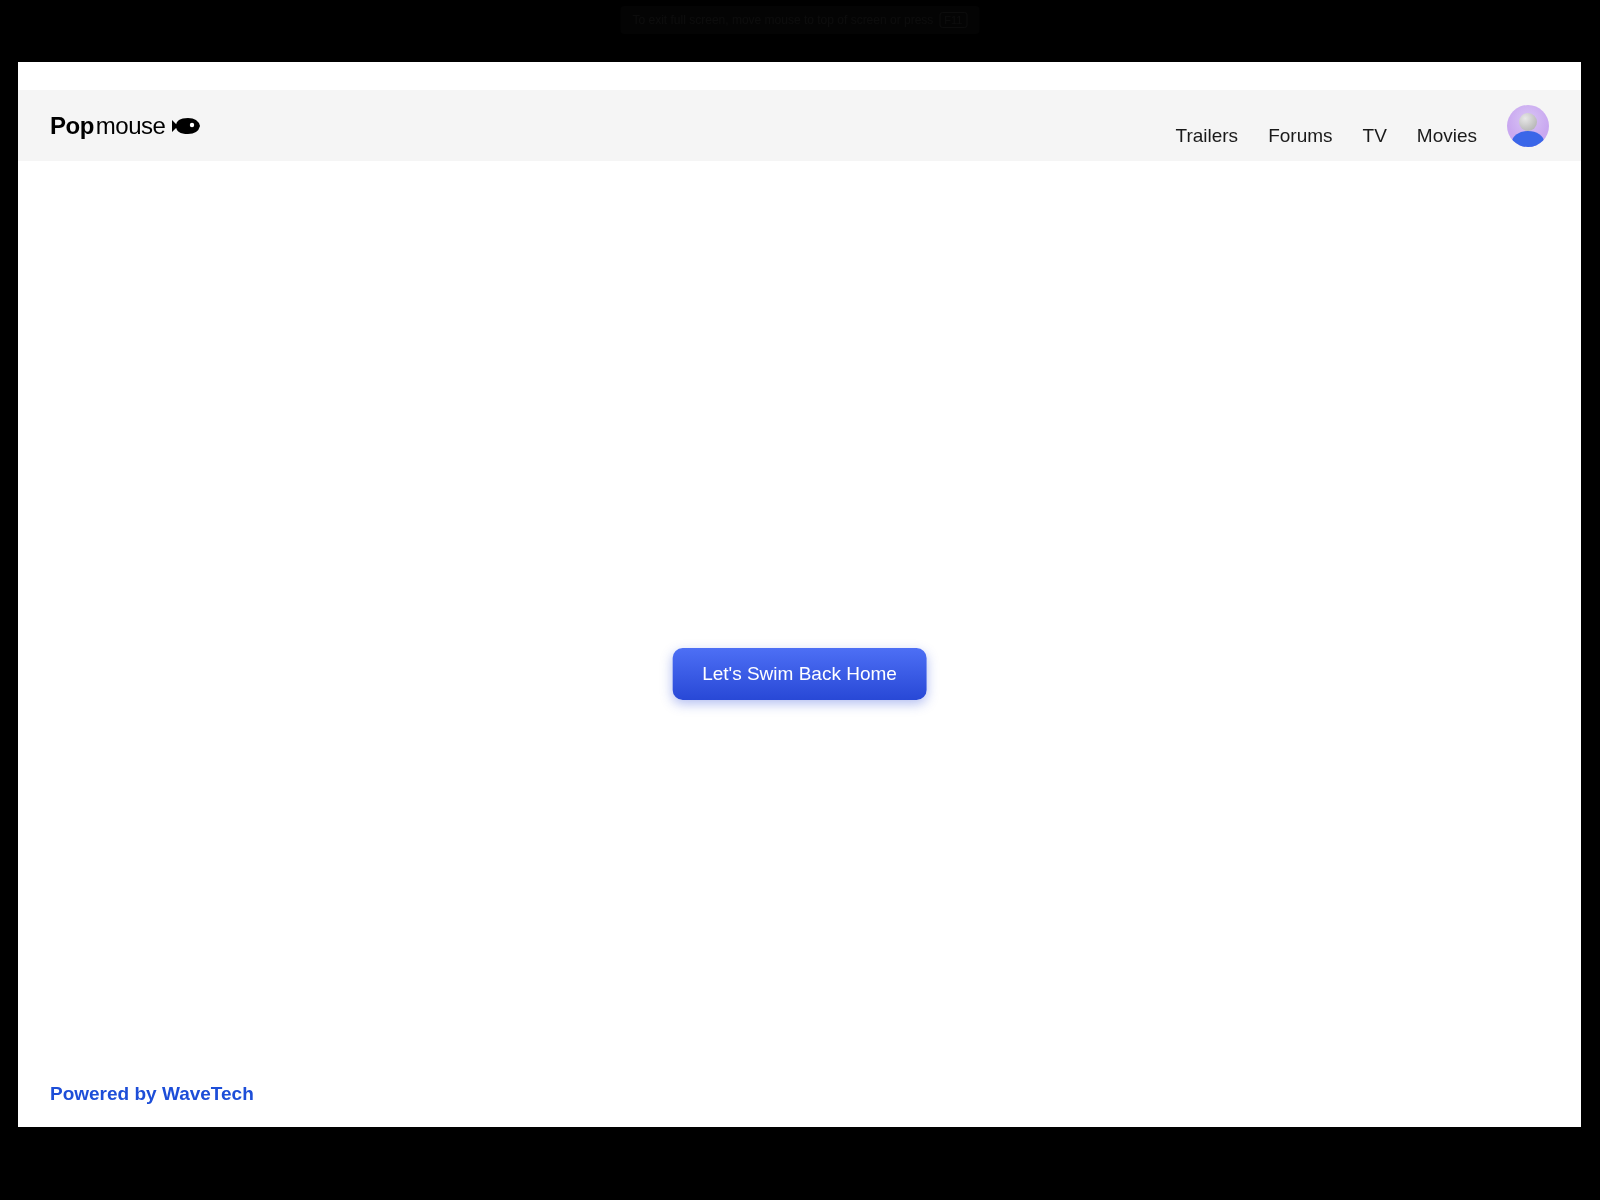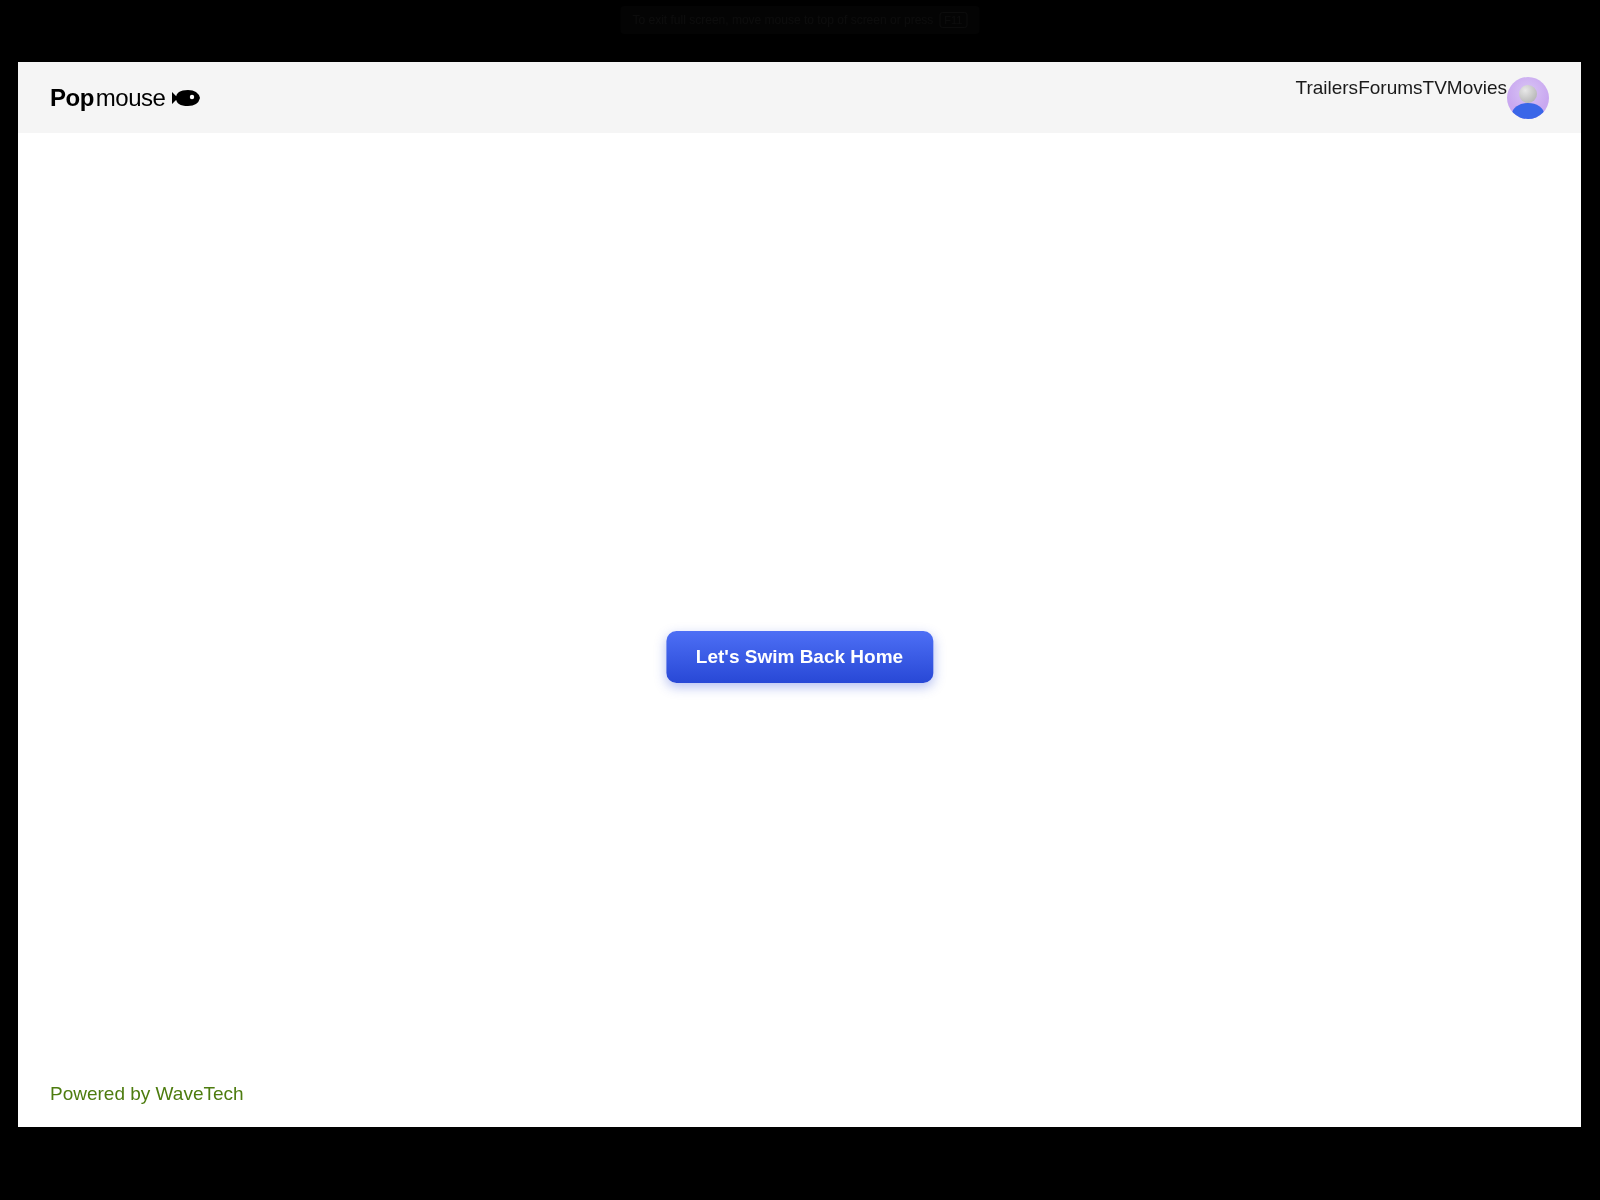--- a/index.html
+++ b/index.html
@@ -50,20 +50,21 @@
       flex-direction: column;
     }
     
     .header {
       background: #f5f5f5;
       height: 71px;
       display: flex;
       align-items: center;
       justify-content: space-between;
       padding: 0 32px;
+      margin-top: 28px;
     }
     
     .logo {
       display: flex;
       align-items: center;
       gap: 2px;
       font-size: 24px;
       color: #000;
     }
     
@@ -78,21 +79,22 @@
     }
     
     .logo-fish-icon {
       margin-left: 3px;
       display: inline-flex;
       align-items: center;
     }
     
     .nav-right {
       display: flex;
-      align-items: flex-start;
+      align-items: flex-end;
+      gap: 30px;
     }
     
     .nav-link {
       font-size: 19px;
       color: #1a1a1a;
       font-weight: 400;
       cursor: pointer;
     }
     
     .avatar {
@@ -130,40 +132,40 @@
     .main-content {
       flex: 1;
       position: relative;
       background: #fff;
     }
     
     .home-button {
       position: absolute;
       left: 50%;
       transform: translateX(-50%);
-      top: 498px;
+      top: 487px;
       background: linear-gradient(180deg, #4d6ff5 0%, #2848d6 100%);
       color: #fff;
       font-size: 19px;
-      font-weight: 700;
+      font-weight: 400;
       padding: 15px 30px;
       border: none;
       border-radius: 10px;
       cursor: pointer;
       box-shadow: 0 4px 12px rgba(40, 72, 214, 0.35);
     }
     
     .footer {
       padding: 0 32px 22px 32px;
     }
     
     .footer-text {
       font-size: 19px;
-      color: #4d7c0f;
-      font-weight: 400;
+      color: #1d4ed8;
+      font-weight: 700;
     }
   </style>
 </head>
 <body>
 
 <div class="fullscreen-notice">
   <span>To exit full screen, move mouse to top of screen or press</span>
   <span class="key">F11</span>
 </div>
 

